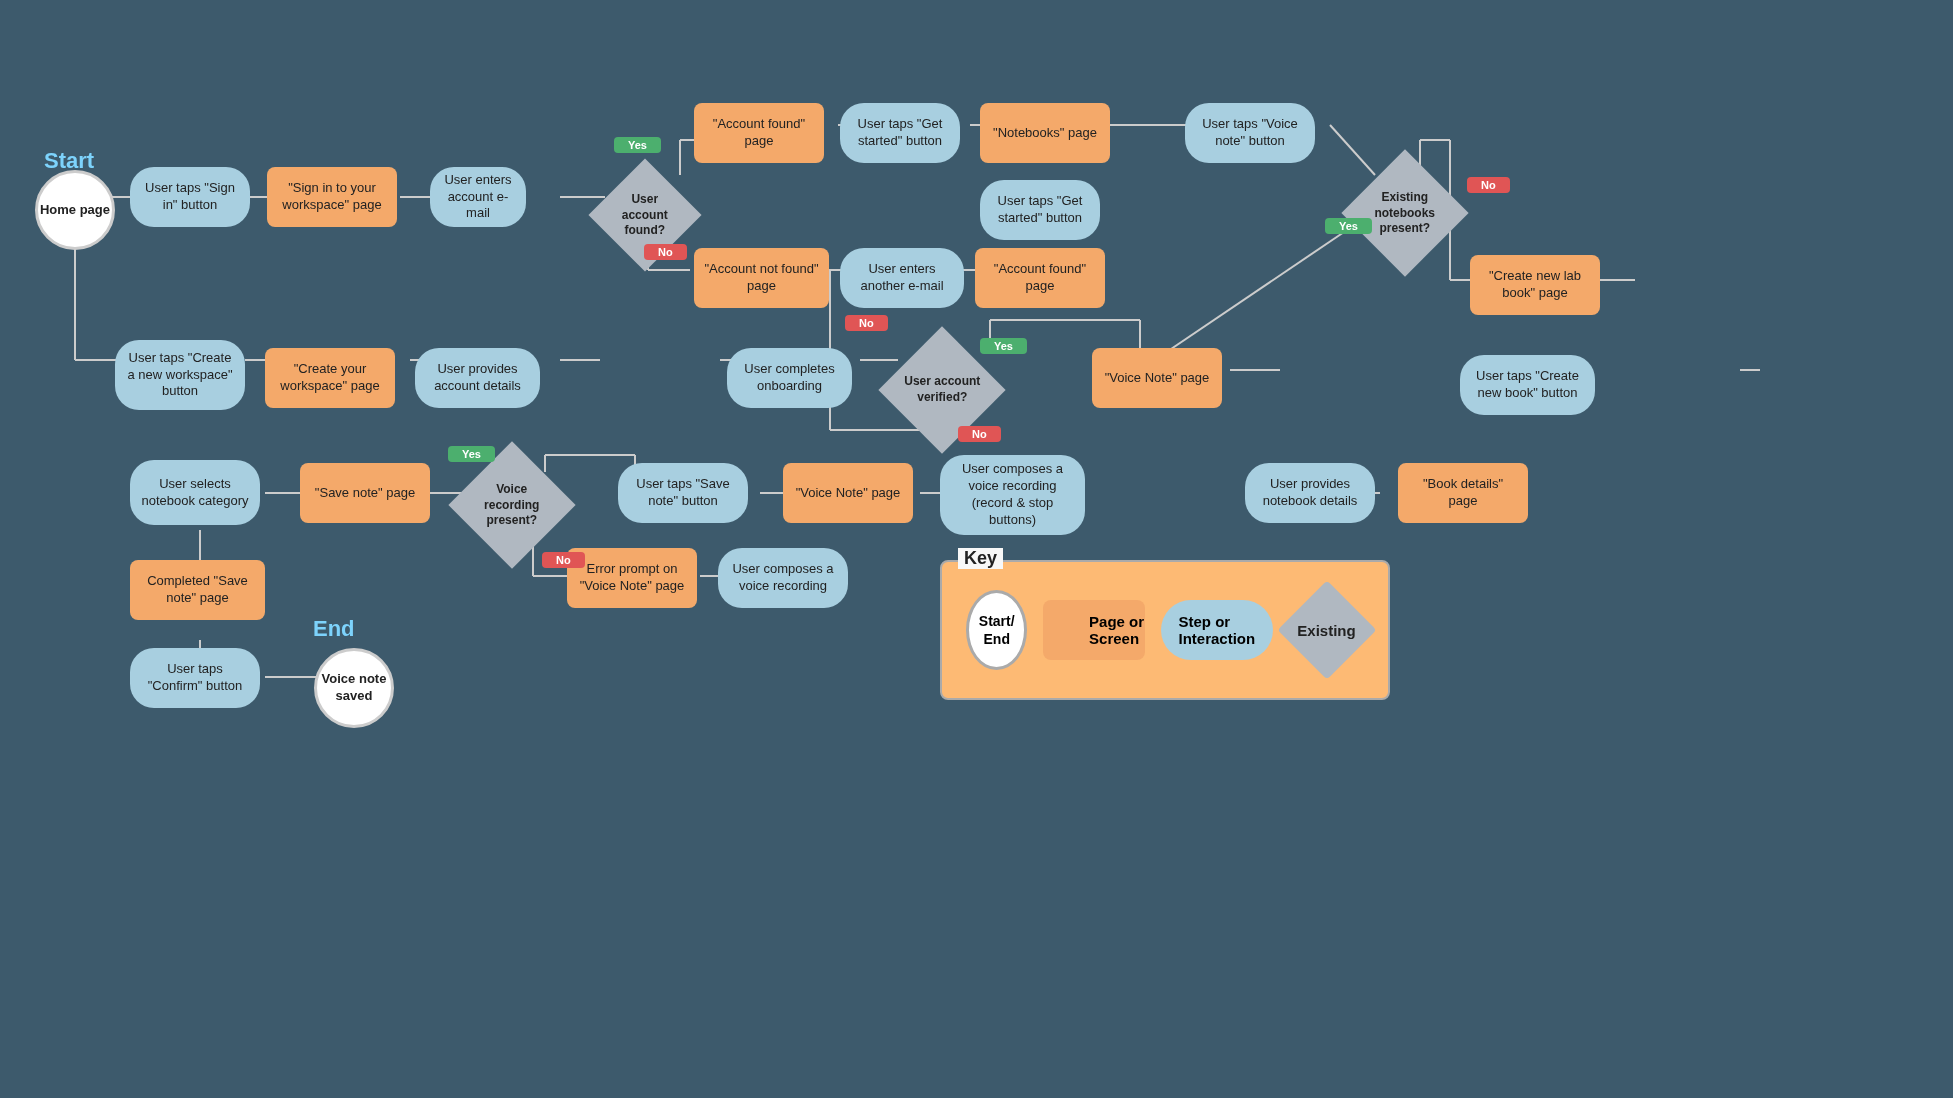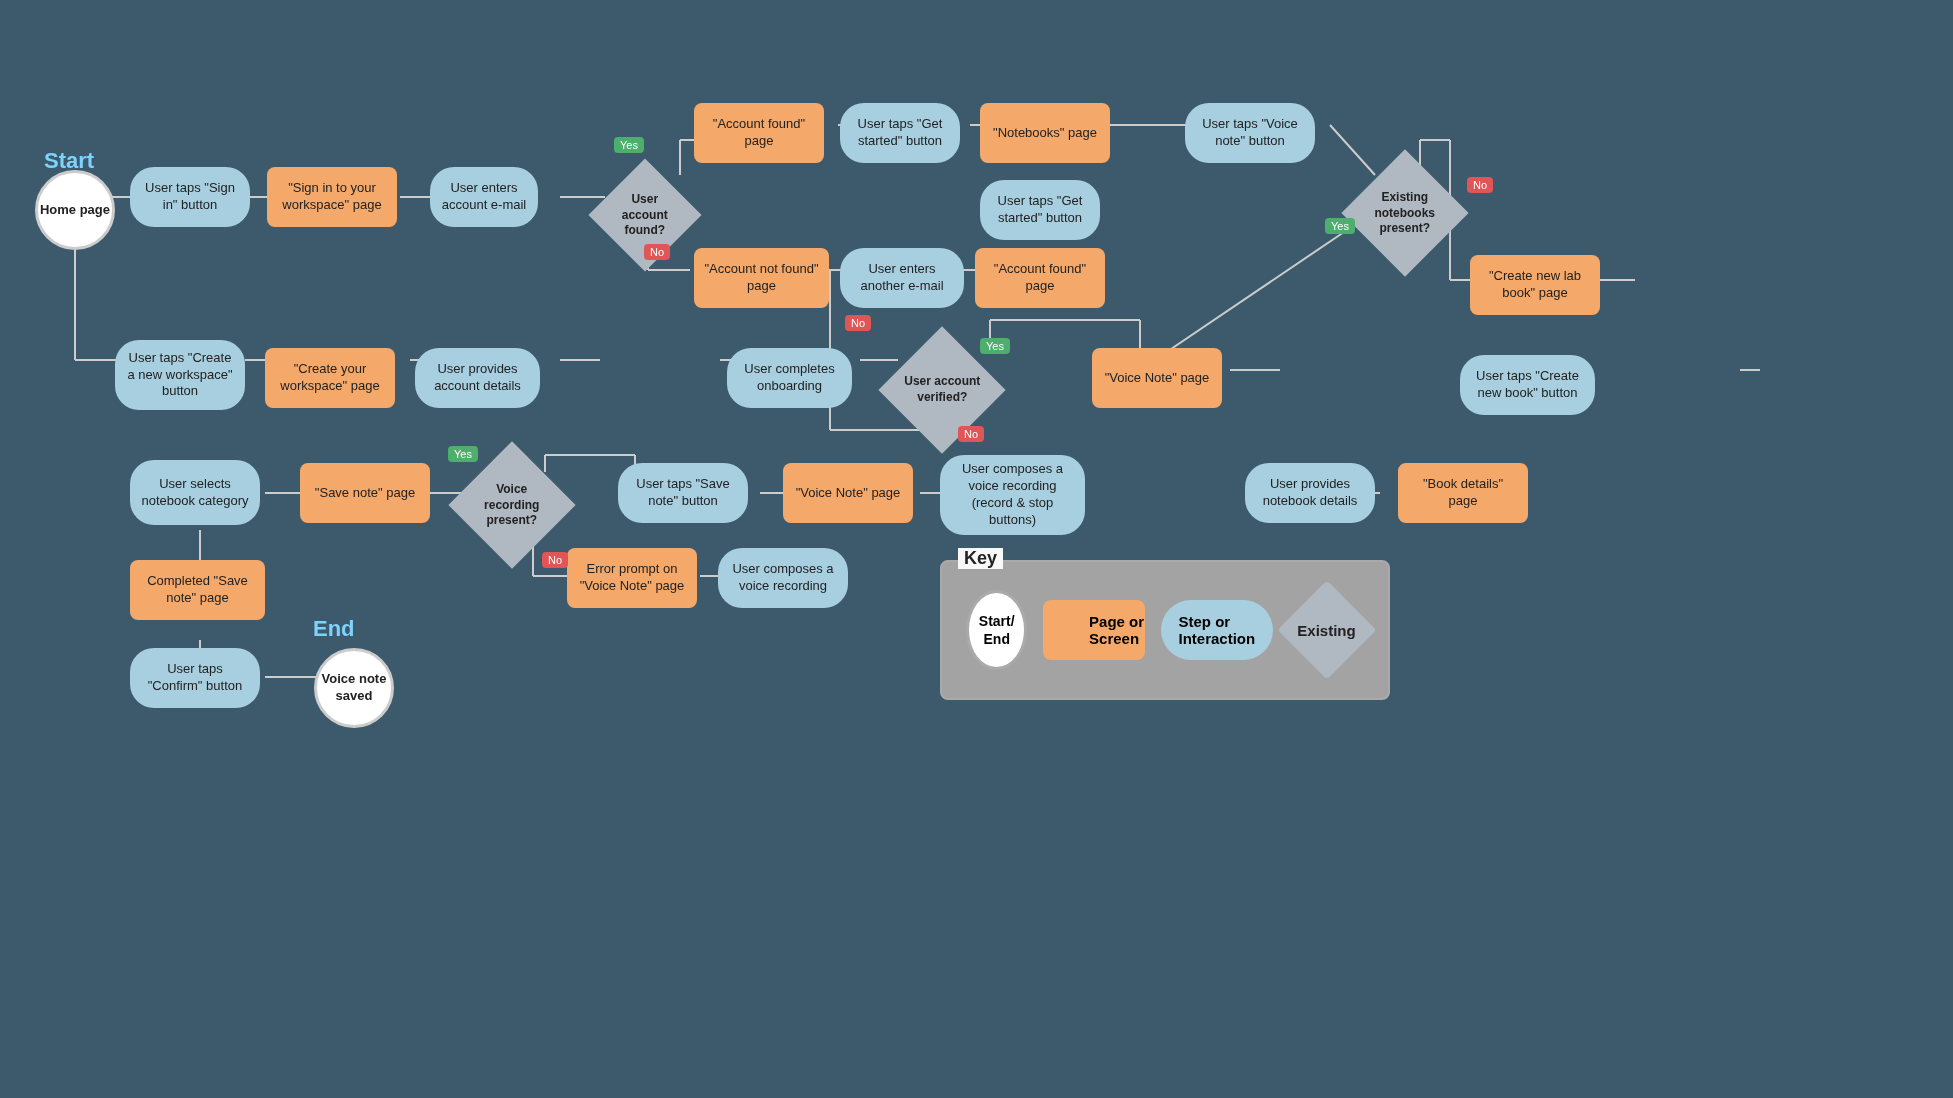--- a/index.html
+++ b/index.html
@@ -66,32 +66,32 @@
       position: absolute;
       font-size: 22px;
       font-weight: 700;
       color: #7dd3fc;
     }
     
     .badge {
       position: absolute;
       border-radius: 4px;
       font-size: 11px;
-      font-weight: 400;
+      font-weight: 700;
       color: #fff;
-      padding: 2px 6px;
+      padding: 2px 14px;
       z-index: 10;
     }
     .badge-yes { background: #4caf6e; }
     .badge-no { background: #e05555; margin-left: 22px; }
 
     
     .key-box {
       position: absolute;
-      background: #a3a3a3;
+      background: #fdba74;
       border: 2px solid #aaa;
       border-radius: 8px;
       padding: 20px 24px;
       display: flex;
       align-items: center;
       gap: 16px;
       justify-content: center;
     }
     .key-title {
       font-size: 18px;
@@ -260,21 +260,21 @@
   <div class="node node-blue" style="left: 130px; top: 167px; width: 120px; height: 60px;">
     <span>User taps "Sign in"
 button</span>
   </div>
 
   <div class="node node-orange" style="left: 267px; top: 167px; width: 130px; height: 60px;">
     <span>"Sign in to your
 workspace" page</span>
   </div>
 
-  <div class="node node-blue" style="left: 430px; top: 167px; width: 108px; height: 60px;">
+  <div class="node node-blue" style="left: 430px; top: 167px; width: 96px; height: 60px;">
     <span>User enters
 account e-mail</span>
   </div>
 
   <div class="node node-diamond" style="left: 605px; top: 175px; width: 80px; height: 80px;">
     <div class="diamond-text">User account
 found?</div>
   </div>
 
   <div class="badge badge-yes" style="left: 614px; top: 137px;">Yes</div>

